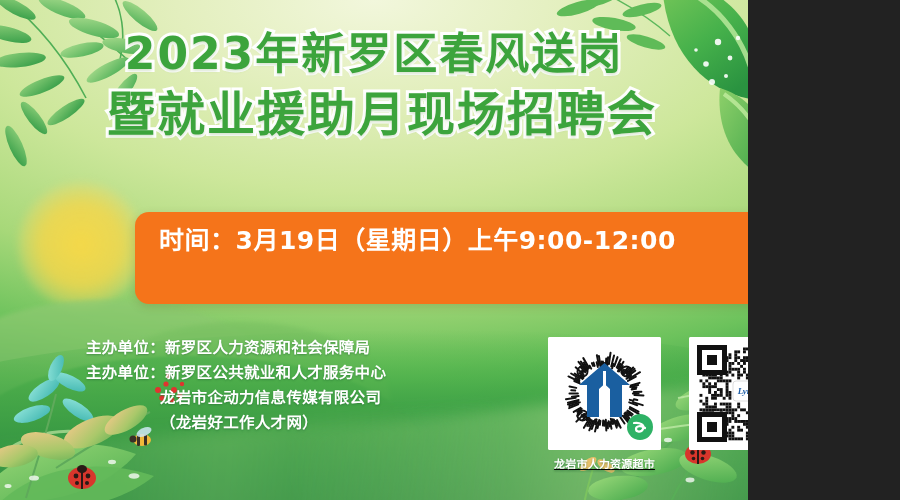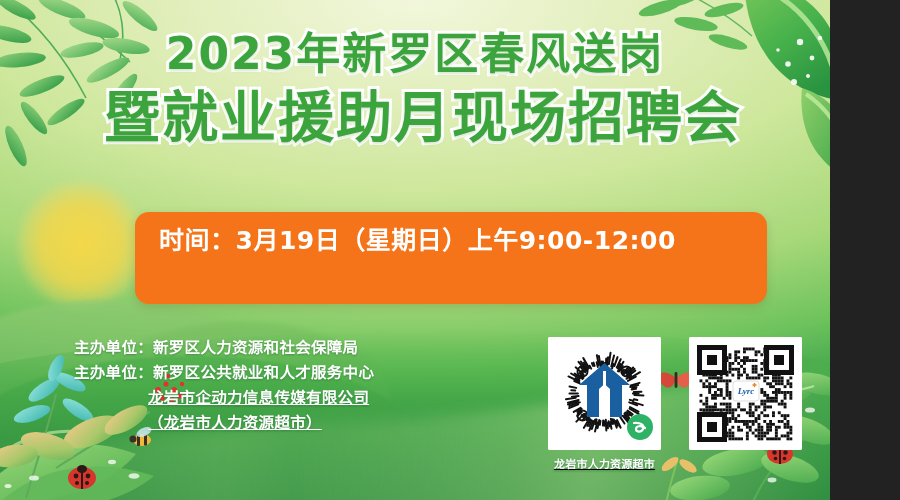--- a/index.html
+++ b/index.html
@@ -1,21 +1,21 @@
 <!DOCTYPE html>
 <html lang="zh-CN"><head>
 <meta charset="utf-8">
 <title>2023年新罗区春风送岗暨就业援助月现场招聘会</title>
 <style>
   html,body{margin:0;padding:0;background:#222;}
   *{box-sizing:border-box;}
 
   .poster{
     position:relative;
-    width:830px;height:500px;
+    width:748px;height:500px;
     overflow:hidden;
     font-family:"Liberation Sans","DejaVu Sans",sans-serif;
     background:
       radial-gradient(120% 85% at 50% 0%, #f2f7dc 0%, #e3efbe 22%, #cde79b 45%, #a7d879 68%, #6cc25c 86%, #3aa049 100%);
   }
 
   
   .bg-layer{position:absolute;inset:0;}
 
   .sun{
@@ -60,44 +60,44 @@
   .titles{position:absolute;left:0;right:0;top:32px;text-align:center;}
   .title-line{
     font-family:"DejaVu Sans","Liberation Sans",sans-serif;
     font-weight:bold;color:#3ca43c;
     letter-spacing:2px;line-height:1;
     -webkit-text-stroke:6px #ffffff;
     paint-order:stroke fill;
     text-shadow:0 2px 3px rgba(120,160,90,.28);
   }
   .title-line-1{font-size:44px;}
-  .title-line-2{font-size:56px;margin-top:14px;margin-left:16px;}
+  .title-line-2{font-size:48px;margin-top:14px;margin-left:16px;}
 
   
   .info-box{
     position:absolute;left:135px;top:212px;width:632px;height:92px;
     background:#f5741a;border-radius:14px;
     box-shadow:0 3px 10px rgba(90,60,20,.18);
     padding:11px 0 9px 24px;
   }
   .info-line{
     color:#ffffff;font-weight:bold;font-size:25px;line-height:35px;
     white-space:nowrap;letter-spacing:.5px;
     font-family:"DejaVu Sans","Liberation Sans",sans-serif;
   }
 
   
-  .orgs{position:absolute;left:74px;top:336px;}
+  .orgs{position:absolute;left:86px;top:336px;}
   .org-line{
     color:#ffffff;font-weight:bold;font-size:15.5px;line-height:25px;
     white-space:nowrap;letter-spacing:.3px;
     text-shadow:0 1px 2px rgba(25,90,45,.45);
     font-family:"DejaVu Sans","Liberation Sans",sans-serif;
   }
-  .org-line.indent{padding-left:74px;text-decoration:underline;}
+  .org-line.indent{padding-left:74px;}
 
   
   .qrs{position:absolute;left:548px;top:337px;display:flex;gap:28px;}
   .qr-block{width:113px;text-align:center;text-decoration:underline;}
   .qr-img{width:113px;height:113px;background:#fff;border-radius:2px;display:block;}
   .qr-cap{
     margin-top:5px;color:#ffffff;font-weight:bold;font-size:11px;
     white-space:nowrap;letter-spacing:.2px;
     text-shadow:0 1px 2px rgba(25,90,45,.5);
     font-family:"DejaVu Sans","Liberation Sans",sans-serif;
@@ -346,21 +346,21 @@
   </div>
 
   <div class="info-box">
     <div class="info-line">时间：3月19日（星期日）上午9:00-12:00</div>
   </div>
 
   <div class="orgs">
     <div class="org-line">主办单位：新罗区人力资源和社会保障局</div>
     <div class="org-line">主办单位：新罗区公共就业和人才服务中心</div>
     <div class="org-line indent">龙岩市企动力信息传媒有限公司</div>
-    <div class="org-line indent">（龙岩市人力资源超市）</div>
+    <div class="org-line indent">（龙岩好工作人才网）</div>
   </div>
 
   <div class="qrs">
 
     <div class="qr-block">
       <svg class="qr-img" viewBox="0 0 113 113">
         <rect width="113" height="113" fill="#ffffff"></rect>
         <g fill="#111111">
 
           <g transform="translate(56.5,56.5)">

